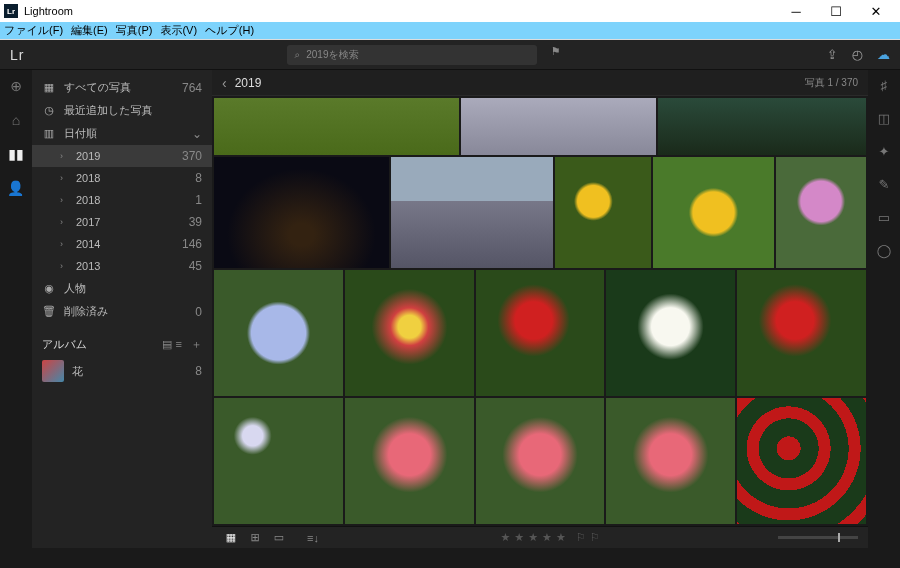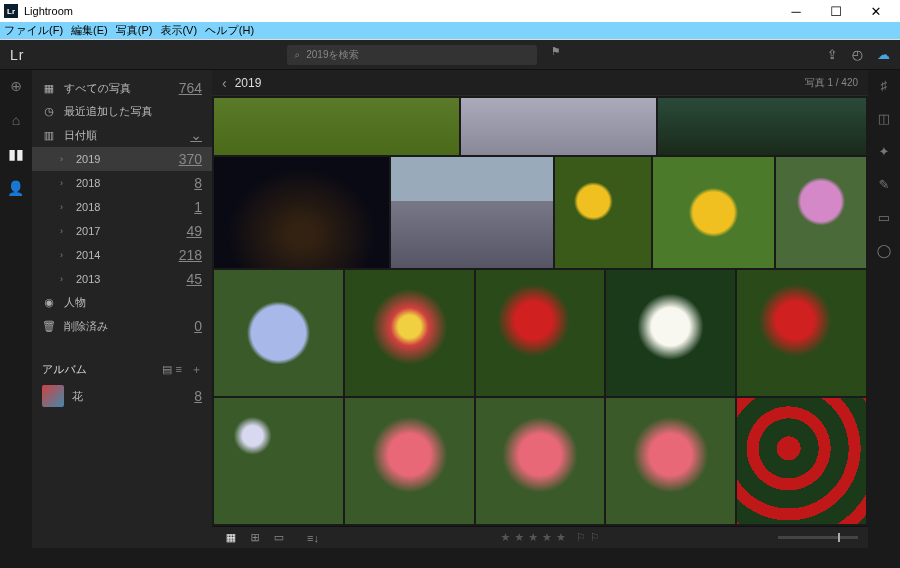--- a/index.html
+++ b/index.html
@@ -24,21 +24,21 @@
 
 .railL { width: 32px; background: #1a1a1a; display: flex; flex-direction: column; align-items: center; padding-top: 8px; gap: 18px; color:#777; font-size:14px;}
 .railL .active { color:#eee; }
 
 .sidebar { width: 180px; background: #232323; display: flex; flex-direction: column; padding: 6px 0; }
 .sidebar .sec-title { font-size: 11px; color: #ddd; padding: 4px 10px; display:flex; justify-content:space-between; align-items:center;}
 .sidebar .sec-title .dots{color:#888;font-size:14px;}
 .sidebar .row { display: flex; align-items: center; padding: 4px 10px; gap: 8px; color: #bbb; font-size: 11px; justify-content: space-between;}
 .sidebar .row .left { display:flex; align-items:center; gap:8px;}
 .sidebar .row.selected { background: #3a3a3a; }
-.sidebar .row .count { color: #888; font-size: 14px; text-decoration: underline; }
+.sidebar .row .count { color: #888; font-size: 12px; }
 .sidebar .row .chev { font-size:9px; color:#888; width:8px;}
 .sidebar .row.year { padding-left: 28px; }
 .sidebar .row .ico { width:14px; height:14px; display:inline-flex;align-items:center;justify-content:center; font-size:11px; color:#aaa;}
 .sidebar .album-thumb { width:22px; height:22px; background:linear-gradient(135deg,#c44,#48a); border-radius:2px;}
 
 .main { flex: 1; background: #1a1a1a; display: flex; flex-direction: column; }
 .main-header { height: 26px; background: #1f1f1f; display: flex; align-items: center; padding: 0 10px; gap: 8px; border-bottom:1px solid #2a2a2a;}
 .main-header .back { color:#999; font-size:14px;}
 .main-header .title { color:#ddd; font-size:12px; flex:1;}
 .main-header .count { color:#888; font-size:10px;}
@@ -156,28 +156,28 @@
           <span class="chev">›</span>
           <span>2018</span>
         </span>
         <span class="count">1</span>
       </div>
     <div class="row year">
         <span class="left">
           <span class="chev">›</span>
           <span>2017</span>
         </span>
-        <span class="count">49</span>
+        <span class="count">39</span>
       </div>
     <div class="row year">
         <span class="left">
           <span class="chev">›</span>
           <span>2014</span>
         </span>
-        <span class="count">218</span>
+        <span class="count">146</span>
       </div>
     <div class="row year">
         <span class="left">
           <span class="chev">›</span>
           <span>2013</span>
         </span>
         <span class="count">45</span>
       </div>
     <div class="row">
       <span class="left">
@@ -186,41 +186,41 @@
         </span>
     </div>
     <div class="row">
       <span class="left">
           <span class="ico">🗑</span>
           <span>削除済み</span>
         </span>
       <span class="count">0</span>
     </div>
 
-    <div class="sec-title" style="margin-top:20px">
+    <div class="sec-title" style="margin-top:10px">
       <span>アルバム</span>
       <span>
         <span style="color:#888;margin-right:6px;">▤ ≡</span>
         <span style="color:#888;">＋</span>
       </span>
     </div>
     <div class="row">
       <span class="left">
           <span class="album-thumb"></span>
           <span>花</span>
         </span>
       <span class="count">8</span>
     </div>
   </div>
 
   <div class="main">
     <div class="main-header">
       <span class="back">‹</span>
       <span class="title">2019</span>
-      <span class="count">写真 1 / 420</span>
+      <span class="count">写真 1 / 370</span>
     </div>
     <div class="grid">
       <div class="grow" style="height:58px">
         <div class="thumb grass" style="flex:2"></div>
         <div class="thumb person" style="flex:1.6"></div>
         <div class="thumb train" style="flex:1.7"></div>
       </div>
       <div class="grow" style="height:112px">
         <div class="thumb night" style="flex:1.45"></div>
         <div class="thumb city" style="flex:1.35"></div>

